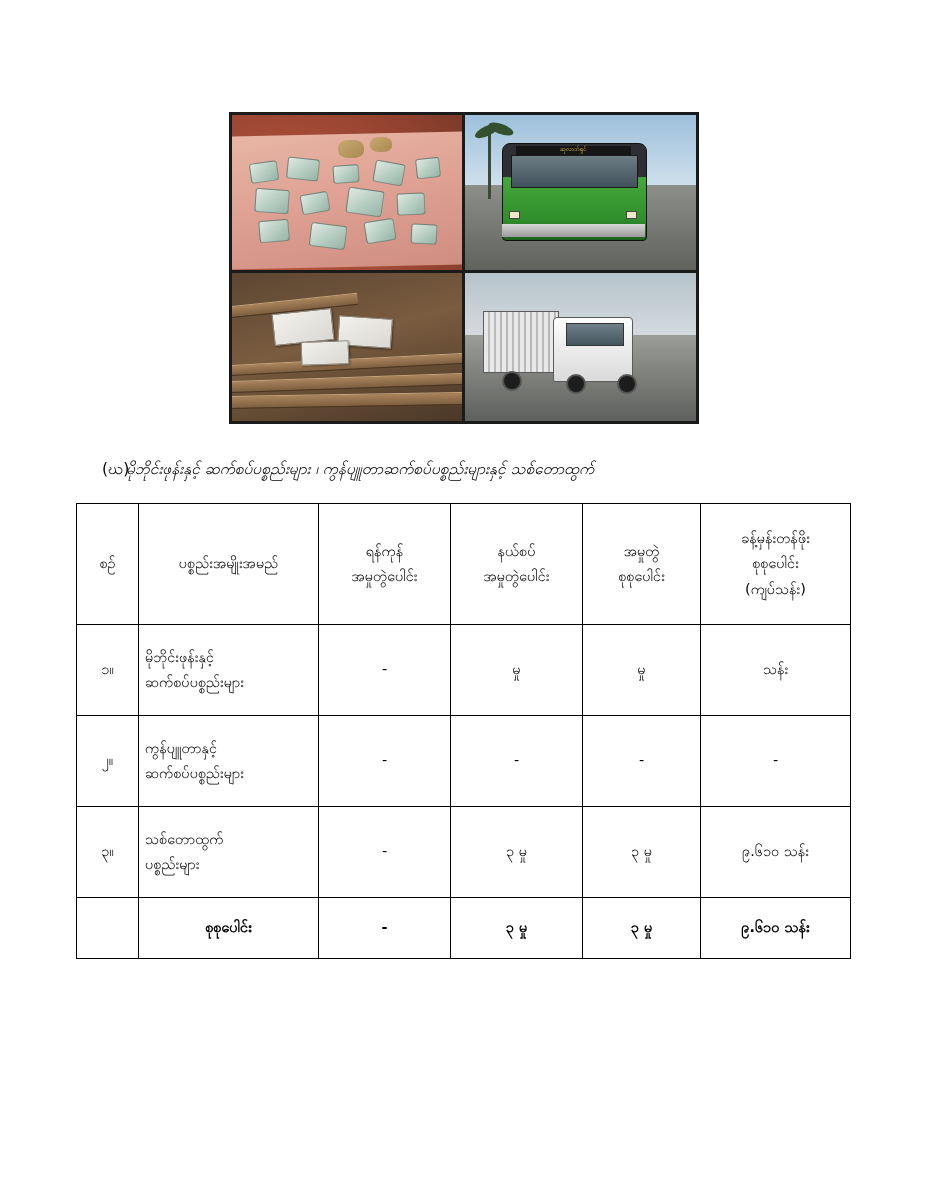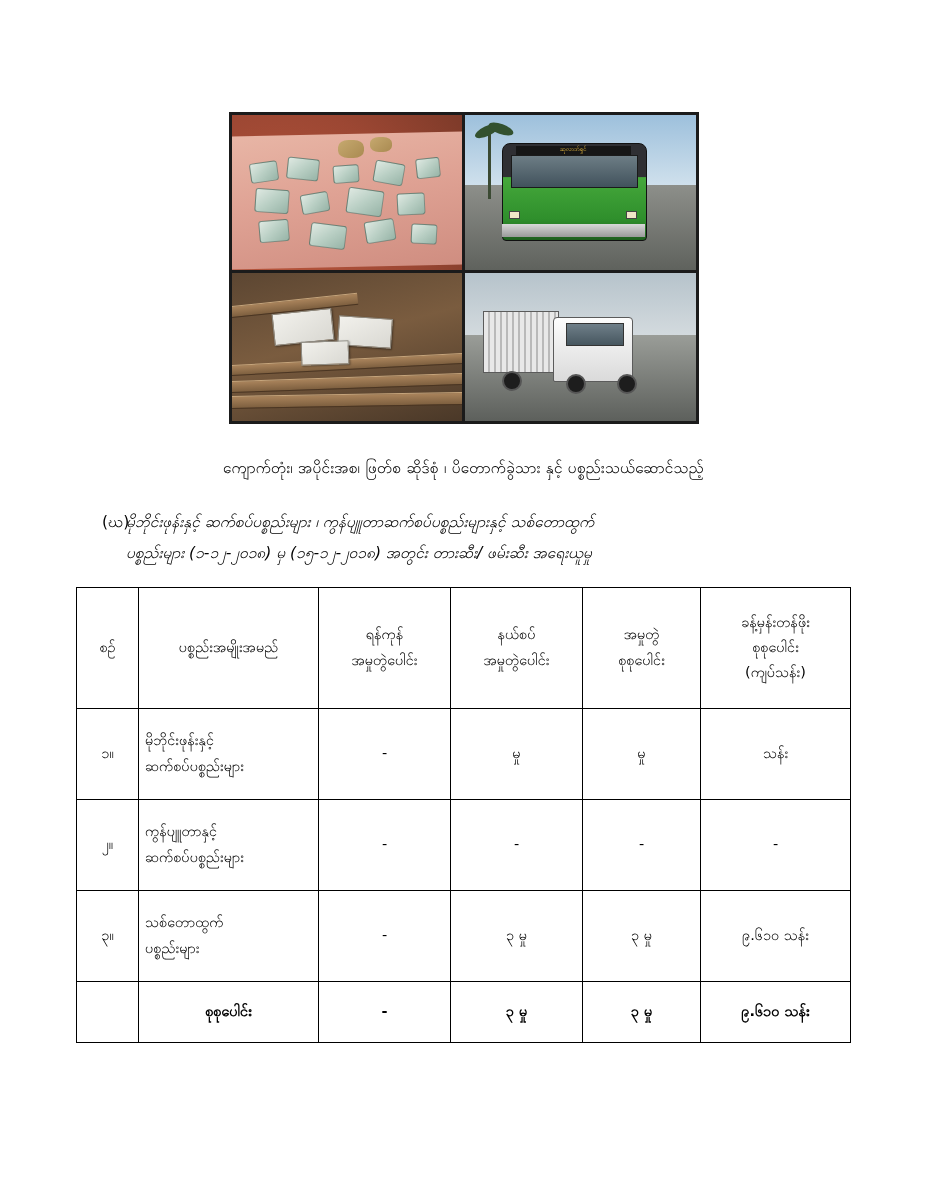--- a/index.html
+++ b/index.html
@@ -272,28 +272,26 @@
         <div class="glass"></div>
         <div class="wheel" style="left:16%;top:66%;"></div>
         <div class="wheel" style="left:44%;top:68%;"></div>
         <div class="wheel" style="left:66%;top:68%;"></div>
       </div>
 
     </div>
   </div>
 
   <div class="caption">
-    <div>ကျောက်တုံး၊ အပိုင်းအစ၊ ဖြတ်စ ဆိုဒ်စုံ ၊ ပိတောက်ခွဲသား နှင့် ပစ္စည်းသယ်ဆောင်သည့်</div>
   </div>
 
   <div class="para">
     <div class="marker">(ဃ)</div>
     <div class="body">
       <div>မိုဘိုင်းဖုန်းနှင့် ဆက်စပ်ပစ္စည်းများ ၊ ကွန်ပျူတာဆက်စပ်ပစ္စည်းများနှင့် သစ်တောထွက်</div>
-      <div>ပစ္စည်းများ (၁-၁၂-၂၀၁၈) မှ (၁၅-၁၂-၂၀၁၈)  အတွင်း တားဆီး/ ဖမ်းဆီး အရေးယူမှု</div>
     </div>
   </div>
 
   <table class="report">
     <colgroup>
       <col class="c1">
         <col class="c2">
         <col class="c3">
         <col class="c4">
         <col class="c5">

